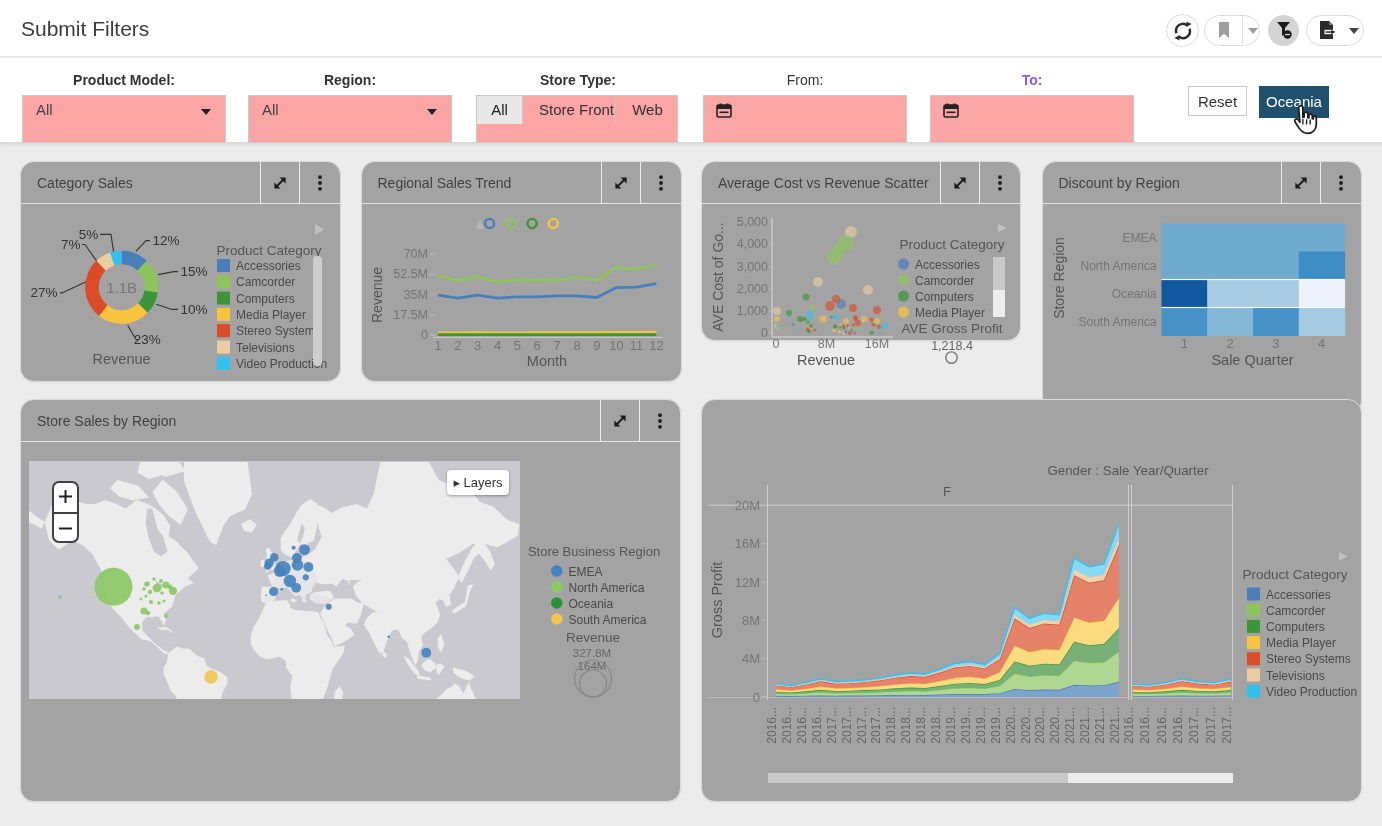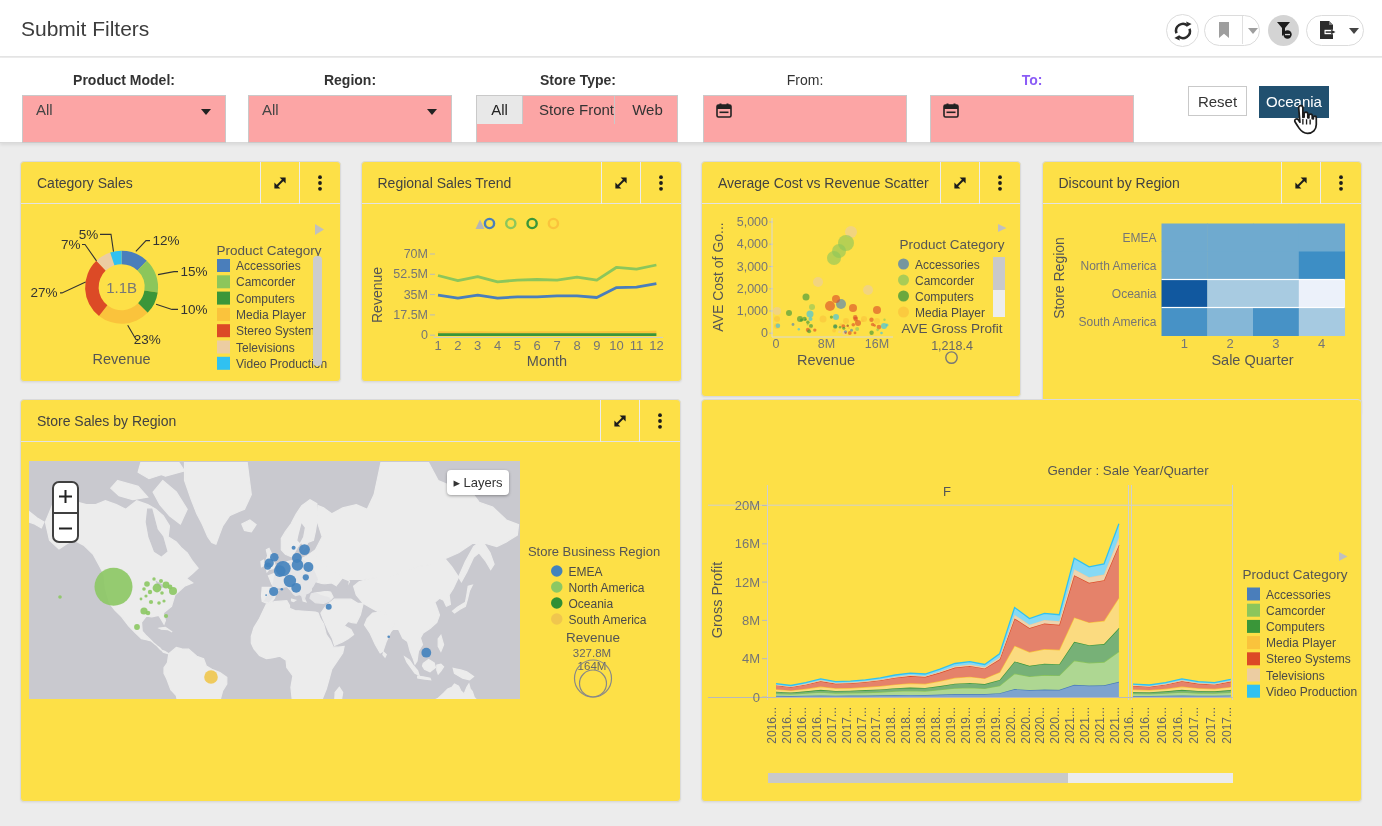--- a/index.html
+++ b/index.html
@@ -3,21 +3,21 @@
 *{margin:0;padding:0;box-sizing:border-box}
 html,body{width:1382px;height:826px;font-family:"Liberation Sans",sans-serif;background:#ececec;overflow:hidden}
 .abs{position:absolute}
 #page{position:relative;width:1382px;height:826px}
 #hdr{position:absolute;left:0;top:0;width:1382px;height:57px;background:#fff;border-bottom:1px solid #e4e4e4}
 #fbar{position:absolute;left:0;top:58px;width:1382px;height:85px;background:#fff;border-bottom:1px solid #d9d9d9;box-shadow:0 2px 3px rgba(0,0,0,0.08)}
 .circbtn{position:absolute;width:33px;height:33px;border:1px solid #dcdcdc;border-radius:50%;background:#fff}
 .pillbtn{position:absolute;height:31px;border:1px solid #dcdcdc;border-radius:16px;background:#fff}
 .caret{position:absolute;width:0;height:0;border-left:5px solid transparent;border-right:5px solid transparent;border-top:6px solid #222}
 .ctrl{position:absolute;top:95px;width:204px;height:48px;background:#fca5a5;border:1px solid #c9c9c9}
-.panel{position:absolute;background:#fde047;border:1px solid #dadada;border-radius:4px;box-shadow:0 1px 2px rgba(0,0,0,0.05)}
+.panel{position:absolute;background:#a3a3a3;border:1px solid #dadada;border-radius:14px;box-shadow:0 1px 2px rgba(0,0,0,0.05)}
 .phead{position:relative;height:42px;border-bottom:1px solid #e3e3e3}
 .ptitle{position:absolute;left:16px;top:13px;font-size:14px;color:#424242}
 .pico{position:absolute;top:0;width:40px;height:42px;display:flex;align-items:center;justify-content:center}
 </style></head><body>
 <div id="page">
 <div id="hdr">
       <span style="position:absolute;left:21px;top:17px;font-size:21px;color:#3c3c3c">Submit Filters</span>
     </div>
 <div class="circbtn" style="left:1166px;top:14px;"></div>
     <svg style="position:absolute;left:1172px;top:20px" width="22" height="22" viewBox="0 0 22 22">
@@ -205,21 +205,21 @@
         <text x="176.2" y="147" text-anchor="middle" font-size="13" fill="#757575">6</text>
         <text x="196.1" y="147" text-anchor="middle" font-size="13" fill="#757575">7</text>
         <text x="216.0" y="147" text-anchor="middle" font-size="13" fill="#757575">8</text>
         <text x="235.8" y="147" text-anchor="middle" font-size="13" fill="#757575">9</text>
         <text x="255.6" y="147" text-anchor="middle" font-size="13" fill="#757575">10</text>
         <text x="275.5" y="147" text-anchor="middle" font-size="13" fill="#757575">11</text>
         <text x="295.4" y="147" text-anchor="middle" font-size="13" fill="#757575">12</text>
         <text x="186" y="163" text-anchor="middle" font-size="14.5" fill="#555">Month</text>
       </svg>
     </div>
-<div class="panel" style="left:701px;top:161px;width:320px;height:236px">
+<div class="panel" style="left:701px;top:161px;width:320px;height:180px">
       <div class="phead">
         <span class="ptitle">Average Cost vs Revenue Scatter</span>
         <div class="pico" style="right:40px;border-left:1px solid #ececec;border-right:1px solid #ececec">
           <svg width="18" height="18" viewBox="0 0 18 18">
             <g stroke="#1c1c1c" stroke-width="2" fill="none">
               <path d="M4.5 13.5L13.5 4.5"></path>
             </g>
             <path d="M8.6 3.4h6v6z" fill="#1c1c1c"></path>
             <path d="M9.4 14.6h-6v-6z" fill="#1c1c1c"></path>
           </svg>

